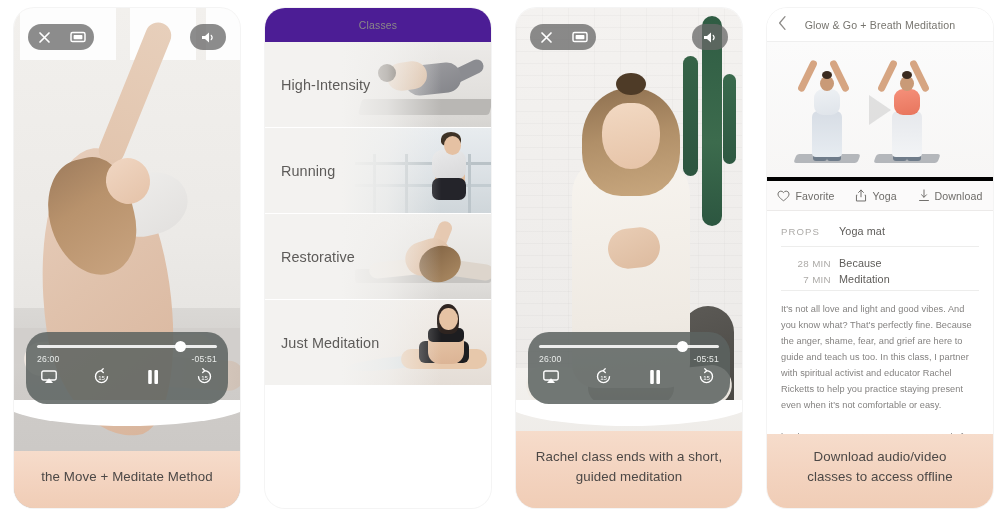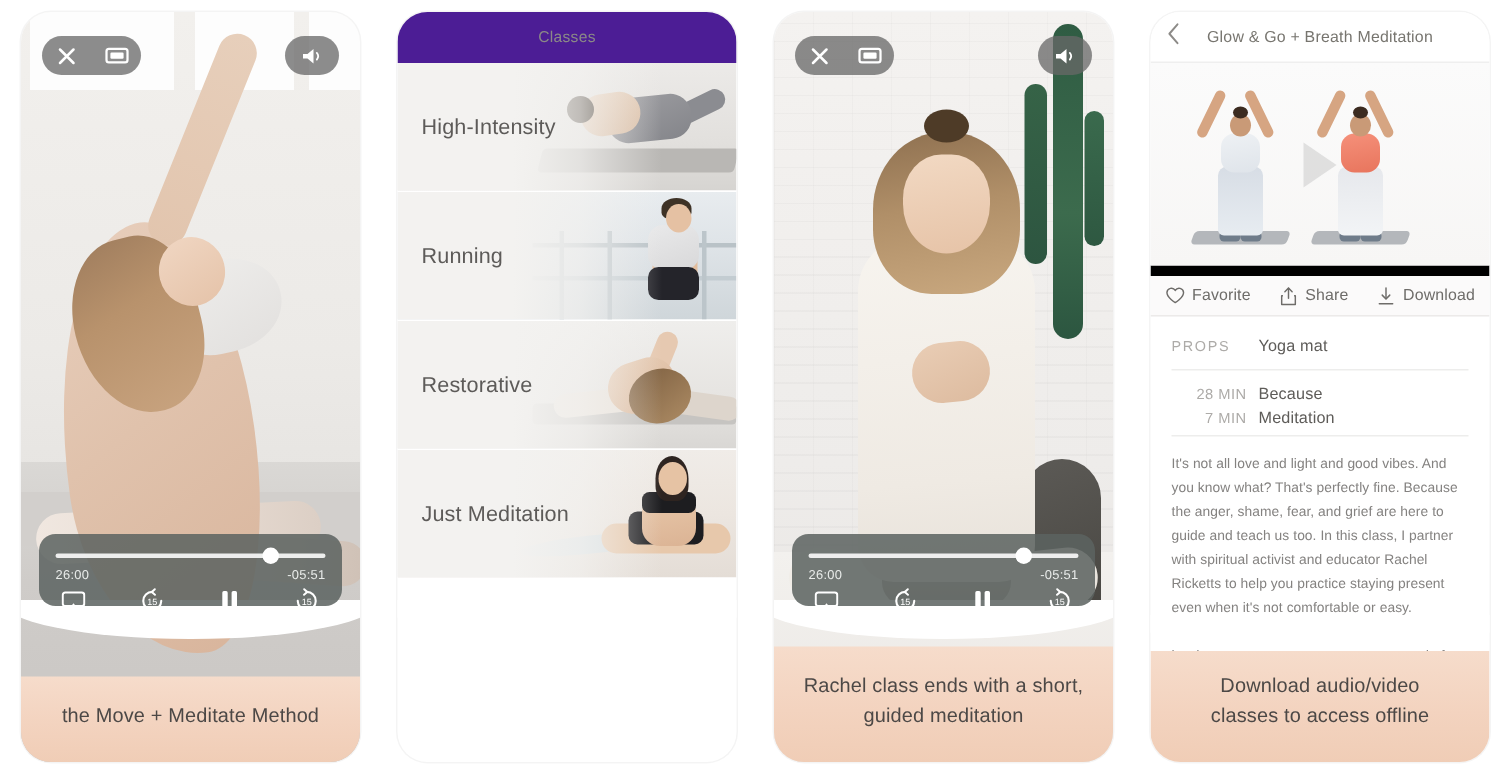--- a/index.html
+++ b/index.html
@@ -134,23 +134,23 @@
   .pill-single {
     background: rgba(104,104,104,0.76);
     border-radius: 13px; height: 26px; width: 36px;
     display:flex; align-items:center; justify-content:center; cursor:pointer;
   }
   .ic { display:block; }
 
   
   .player {
     position: absolute; left: 12px; right: 12px; bottom: 104px;
-    height: 48px;
+    height: 72px;
     background: rgba(92,99,97,0.86);
-    border-radius: 11px;
+    border-radius: 21px;
     padding: 9px 11px 19px;
     z-index: 7;
   }
   .scrub { position: relative; height: 12px; }
   .scrub-track {
     position: absolute; top: 4px; left: 0; right: 0; height: 3px;
     background: rgba(255,255,255,0.88); border-radius: 2px;
   }
   .scrub-knob {
     position: absolute; top: 0px; left: 76.5%;
@@ -240,21 +240,21 @@
   .hf-armR { position:absolute; bottom:70px; width:7px; height:34px; background:#d6a582; border-radius:4px; transform: rotate(-26deg); }
   .hf-shoe { position:absolute; bottom:2px; width:14px; height:7px; background:#6f7c8a; border-radius:3px; }
   .play-tri {
     position:absolute; left:50%; top:50%; transform: translate(-50%,-50%);
     width:0;height:0;border-left:22px solid rgba(215,215,215,0.75);
     border-top:15px solid transparent;border-bottom:15px solid transparent;
   }
   .action-row {
     display:flex; align-items:center; justify-content: space-around;
     height: 34px; background:#fbfafa;
-    border-top:7px solid #000000; border-bottom:1px solid #eceae9;
+    border-top:4px solid #000000; border-bottom:1px solid #eceae9;
   }
   .action {
     display:flex; align-items:center; gap:5px; cursor:pointer;
     font-size: 10.6px; color:#6e6c69; letter-spacing:.1px;
   }
   .meta { padding: 10px 14px 0; }
   .meta-row { display:flex; align-items:baseline; padding: 4px 0 9px; }
   .meta-key {
     font-size: 9.6px; color:#adaba8; letter-spacing: 1.1px; width: 58px; flex: 0 0 58px;
   }
@@ -563,21 +563,21 @@
           <path d="M7 11.6 C7 11.6 1 8 1 4.3 A3.2 3.2 0 0 1 7 2.9 A3.2 3.2 0 0 1 13 4.3 C13 8 7 11.6 7 11.6 Z" stroke="#6e6c69" stroke-width="1.05" fill="none" stroke-linejoin="round"></path>
         </svg>
         <span>Favorite</span>
       </div>
       <div class="action">
         <svg width="12" height="13" viewBox="0 0 12 14">
           <path d="M6 1.2 V8.4" stroke="#6e6c69" stroke-width="1.05" stroke-linecap="round"></path>
           <path d="M3.4 3.7 L6 1.1 L8.6 3.7" stroke="#6e6c69" stroke-width="1.05" fill="none" stroke-linecap="round" stroke-linejoin="round"></path>
           <path d="M2 6.6 H1.1 V12.9 H10.9 V6.6 H10" stroke="#6e6c69" stroke-width="1.05" fill="none" stroke-linejoin="round"></path>
         </svg>
-        <span>Share</span>
+        <span>Yoga</span>
       </div>
       <div class="action">
         <svg width="12" height="13" viewBox="0 0 12 14">
           <path d="M6 1 V8.7" stroke="#6e6c69" stroke-width="1.05" stroke-linecap="round"></path>
           <path d="M3.3 6.2 L6 8.9 L8.7 6.2" stroke="#6e6c69" stroke-width="1.05" fill="none" stroke-linecap="round" stroke-linejoin="round"></path>
           <path d="M1.2 12.4 H10.8" stroke="#6e6c69" stroke-width="1.05" stroke-linecap="round"></path>
         </svg>
         <span>Download</span>
       </div>
     </div>

